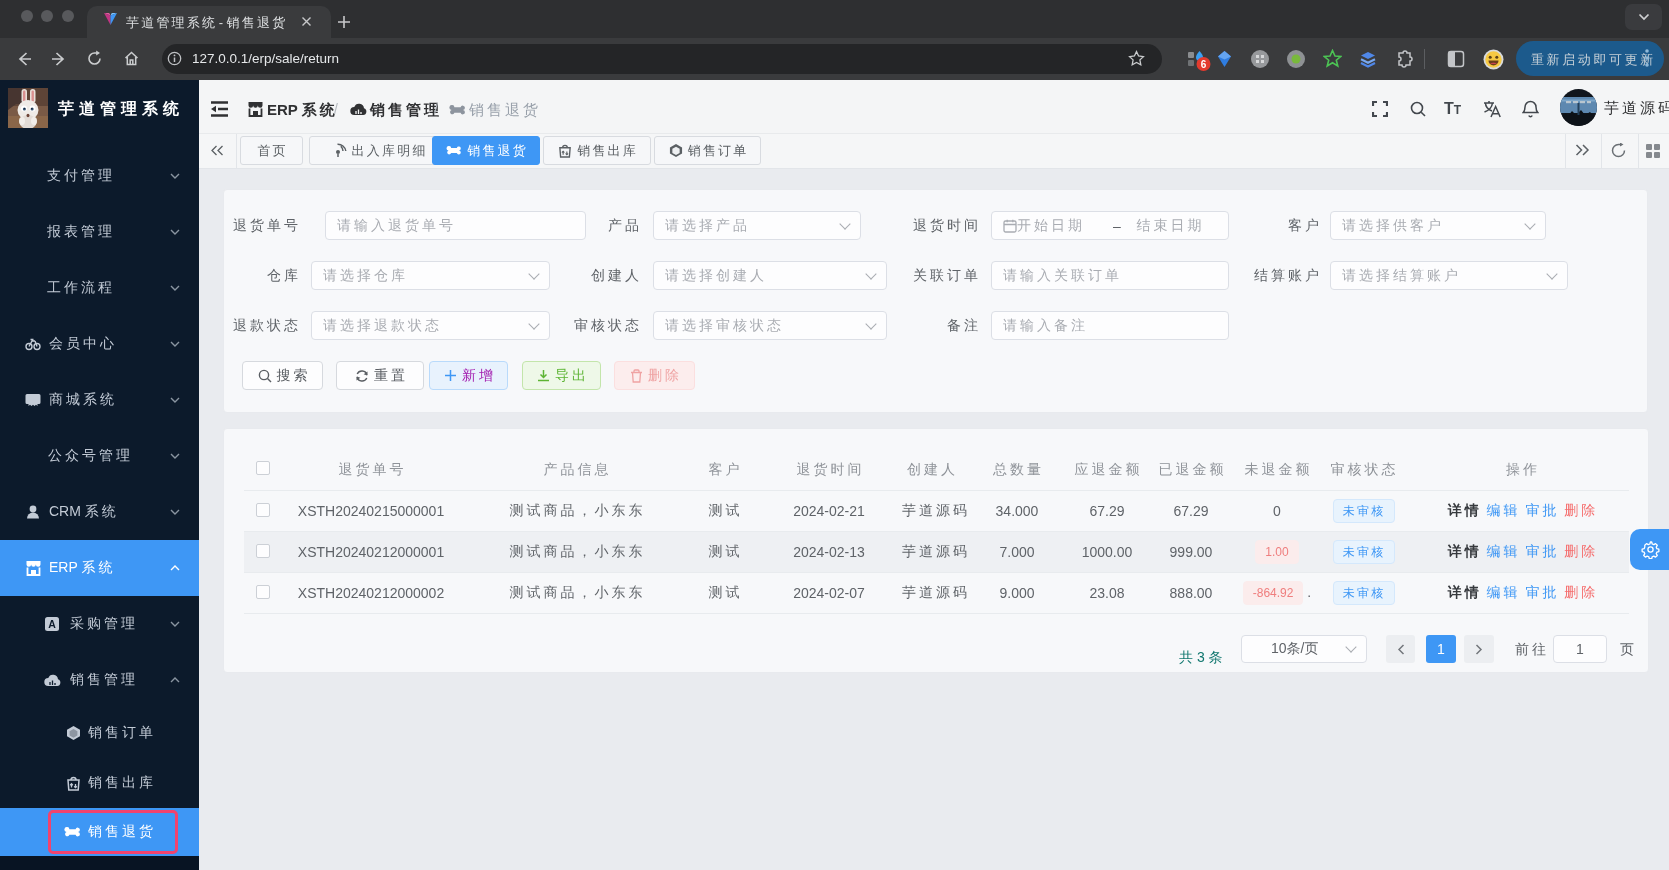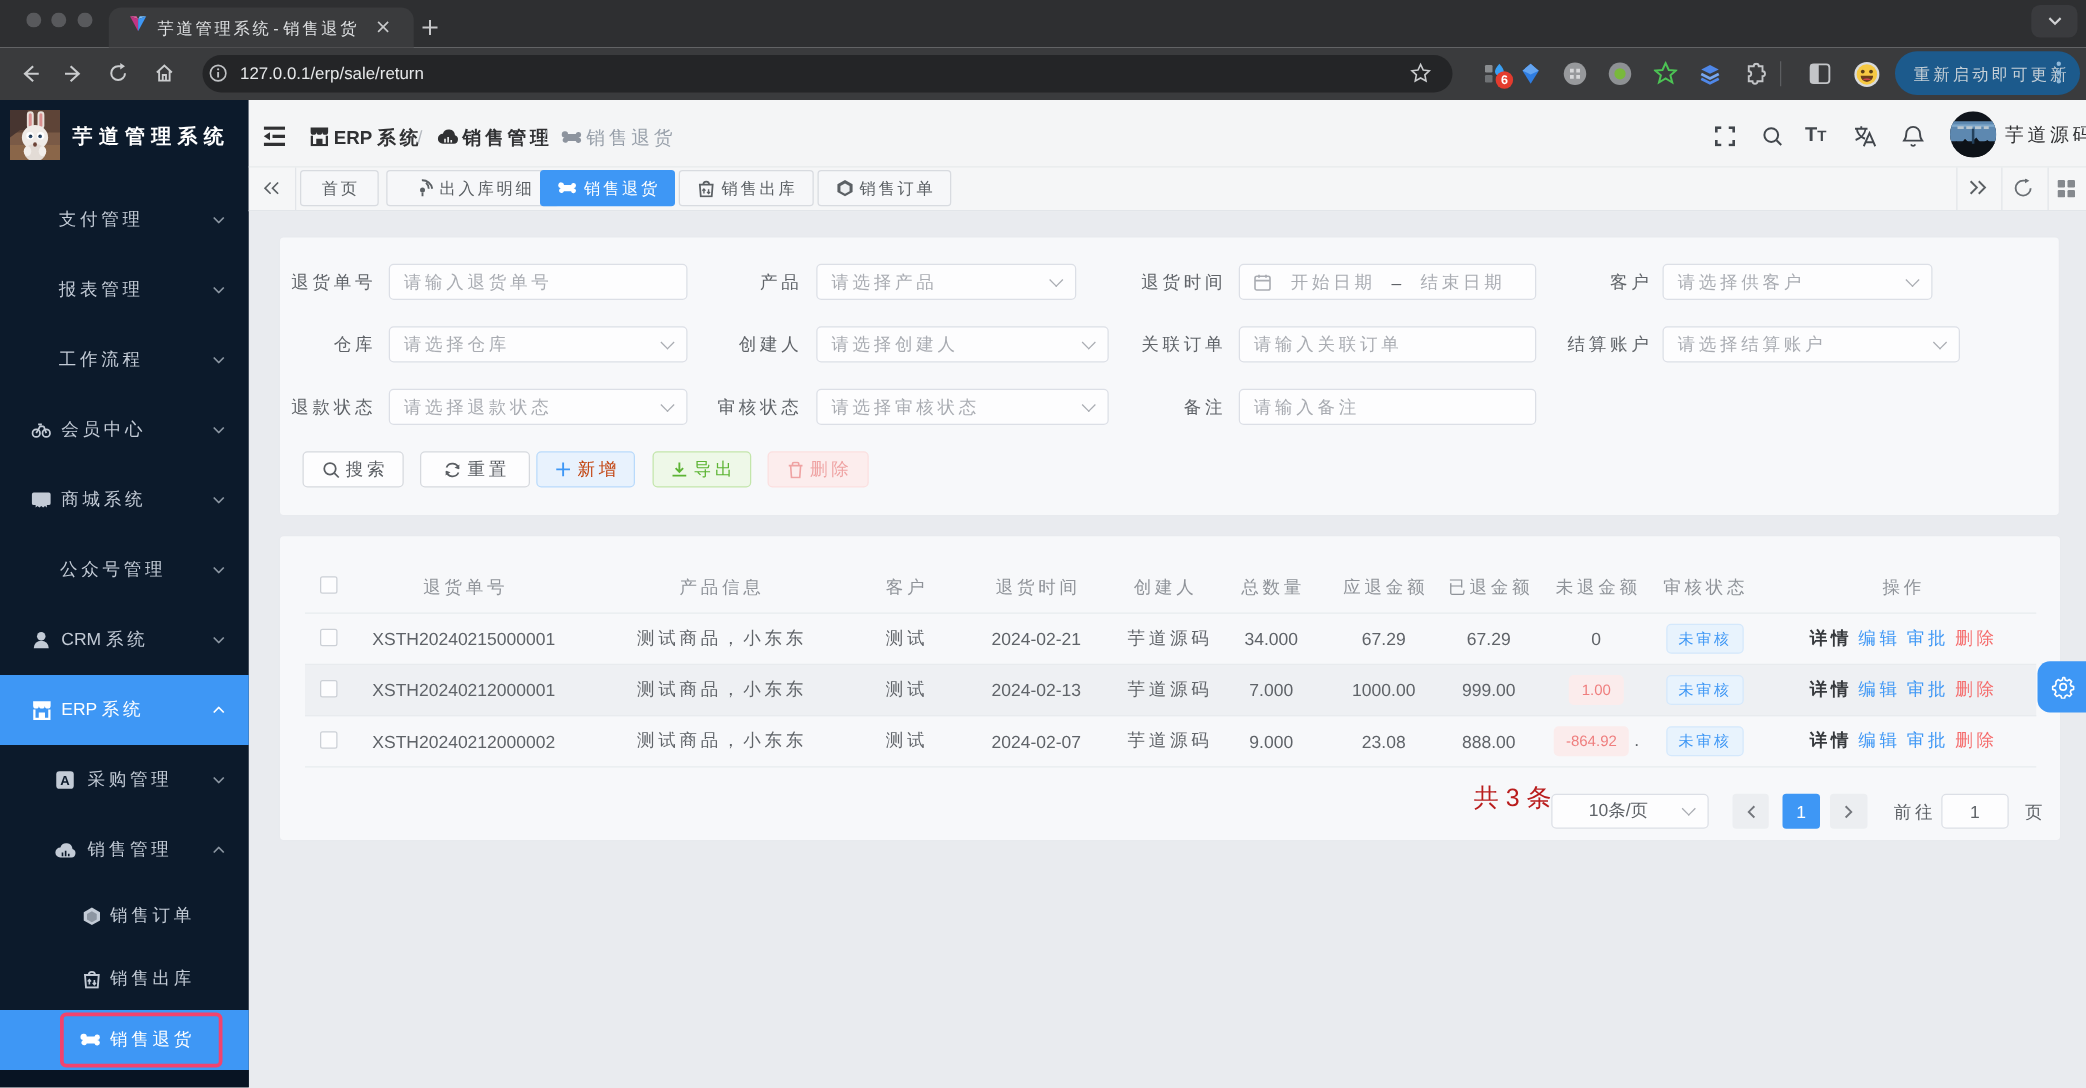--- a/index.html
+++ b/index.html
@@ -390,34 +390,34 @@
 <div class="vsep" style="left:1638px;top:134px"></div>
 <svg class="ab" style="left:1646px;top:144px" width="14" height="14" viewBox="0 0 14 14">
     <rect x="0" y="0" width="6" height="6" rx="1" fill="#85898e"></rect>
     <rect x="8" y="0" width="6" height="6" rx="1" fill="#85898e"></rect>
     <rect x="0" y="8" width="6" height="6" rx="1" fill="#85898e"></rect>
     <rect x="8" y="8" width="6" height="6" rx="1" fill="#85898e"></rect>
   </svg>
 
 <div class="card" style="left:223px;top:189px;width:1425px;height:224px" id="fcard">
 <div class="lbl" style="left:0;top:21px;width:74px"><span class="k">退货单号</span></div>
-<div class="inp" style="left:87px;top:21px;width:239px">
+<div class="inp" style="left:101px;top:21px;width:261px">
       <span class="ph k">请输入退货单号</span>
     </div>
 <div class="lbl" style="left:315px;top:21px;width:100px"><span class="k">产品</span></div>
 <div class="inp sel" style="left:429px;top:21px;width:208px">
       <span class="ph k">请选择产品</span>
     </div>
 <div class="lbl" style="left:654px;top:21px;width:100px"><span class="k">退货时间</span></div>
 <div class="inp" style="left:767px;top:21px;width:238px">
       <svg width="14" height="14" viewBox="0 0 14 14" style="flex:none">
         <rect x="1" y="2" width="12" height="11" rx="1.5" stroke="#a9acb2" stroke-width="1.3" fill="none"></rect>
         <path d="M1 5.5 H13 M4.2 0.8 V3.2 M9.8 0.8 V3.2" stroke="#a9acb2" stroke-width="1.3"></path>
       </svg>
-      <span style="flex:1;text-align:center" class="k">开始日期</span>
+      <span style="flex:1;" class="k">开始日期</span>
       <span style="color:#5f6368">–</span>
       <span style="flex:1;text-align:center" class="k">结束日期</span>
     </div>
 <div class="lbl" style="left:995px;top:21px;width:100px"><span class="k">客户</span></div>
 <div class="inp sel" style="left:1106px;top:21px;width:216px">
       <span class="ph k">请选择供客户</span>
     </div>
 <div class="lbl" style="left:0;top:71px;width:74px"><span class="k">仓库</span></div>
 <div class="inp sel" style="left:87px;top:71px;width:239px">
       <span class="ph k">请选择仓库</span>
@@ -454,21 +454,21 @@
       <span class="k">搜索</span>
     </div>
 <div class="btn" style="left:112px;width:88px">
       <svg width="14" height="14" viewBox="0 0 14 14">
         <path d="M2.2 5 A5.2 5.2 0 0 1 12 6 M11.8 9 A5.2 5.2 0 0 1 2 8" stroke="#5a5e63" stroke-width="1.4" fill="none"></path>
         <path d="M12.6 2.6 L12.2 6.4 L8.6 5.2 Z" fill="#5a5e63"></path>
         <path d="M1.4 11.4 L1.8 7.6 L5.4 8.8 Z" fill="#5a5e63"></path>
       </svg>
       <span class="k">重置</span>
     </div>
-<div class="btn" style="left:205px;width:79px;background:#e8f2fd;border-color:#b9dafb;color:#c2410c">
+<div class="btn" style="left:205px;width:79px;background:#e8f2fd;border-color:#b9dafb;color:#a21caf">
       <svg width="13" height="13" viewBox="0 0 13 13">
         <path d="M6.5 1 V12 M1 6.5 H12" stroke="#3e97f5" stroke-width="1.5"></path>
       </svg>
       <span class="k">新增</span>
     </div>
 <div class="btn" style="left:298px;width:79px;background:#eef8e8;border-color:#c3e5ab;color:#5db434">
       <svg width="13" height="13" viewBox="0 0 13 13">
         <path d="M6.5 1 V8 M3.5 5.5 L6.5 8.5 L9.5 5.5" stroke="#5db434" stroke-width="1.5" fill="none"></path>
         <path d="M1 11.5 H12" stroke="#5db434" stroke-width="1.5"></path>
       </svg>
@@ -534,21 +534,21 @@
         <div class="c4">2024-02-07</div>
         <div class="c5"><span class="k">芋道源码</span></div>
         <div class="c6">9.000</div>
         <div class="c7">23.08</div>
         <div class="c8">888.00</div>
         <div class="c9"><span class="tag tagr">-864.92</span> <span style="color:#5f6368">.</span></div>
         <div class="c10"><span class="tag tagb k3">未审核</span></div>
         <div class="c11"><span class="lnk k" style="color:#36393d;font-weight:bold">详情</span>&nbsp;&nbsp;<span class="lnk k" style="color:#3e97f5">编辑</span>&nbsp;&nbsp;<span class="lnk k" style="color:#3e97f5">审批</span>&nbsp;&nbsp;<span class="lnk k" style="color:#f56c6c">删除</span></div>
       </div>
 </div>
-<div class="ab" style="left:955px;top:196px;font-size:20px;color:#b91c1c"><span class="k">共</span> 3 <span class="k">条</span></div>
+<div class="ab" style="left:955px;top:220px;font-size:14px;color:#0f766e"><span class="k">共</span> 3 <span class="k">条</span></div>
 <div class="inp sel" style="left:1017px;top:206px;width:126px;height:28px;color:#5f6368;justify-content:center">
       <span style="margin-left:18px">10<span class="k">条</span>/<span class="k">页</span></span>
       <span style="flex:1"></span>
     </div>
 <div class="ab" style="left:1162px;top:206px;width:29px;height:28px;background:#eceef1;border-radius:3px">
       <svg style="margin:9px auto" width="8" height="11" viewBox="0 0 8 11">
         <path d="M6.5 1 L2 5.5 L6.5 10" stroke="#73767c" stroke-width="1.5" fill="none"></path>
       </svg>
     </div>
 <div class="ab" style="left:1202px;top:206px;width:30px;height:28px;background:#3e97f5;border-radius:3px;color:#fff;font-size:14px;text-align:center;line-height:28px">1</div>

